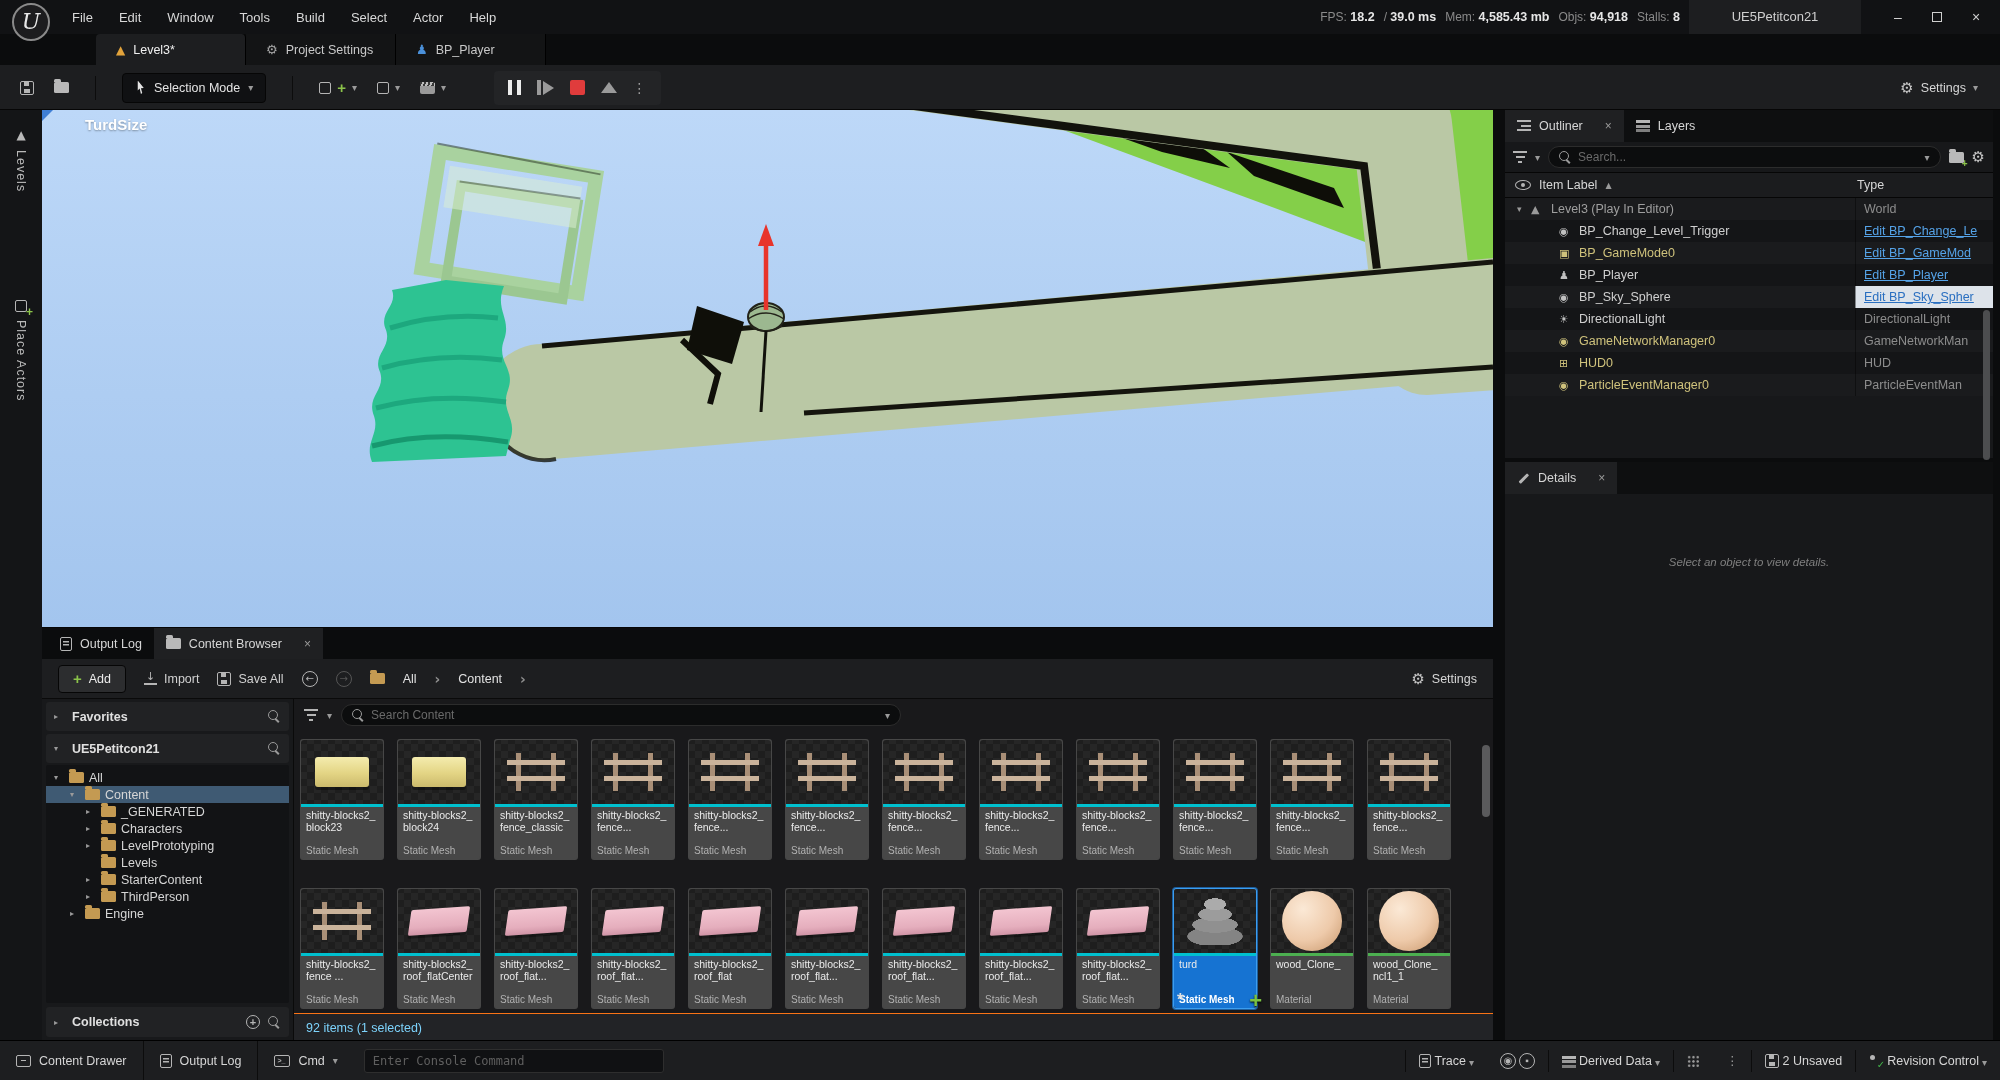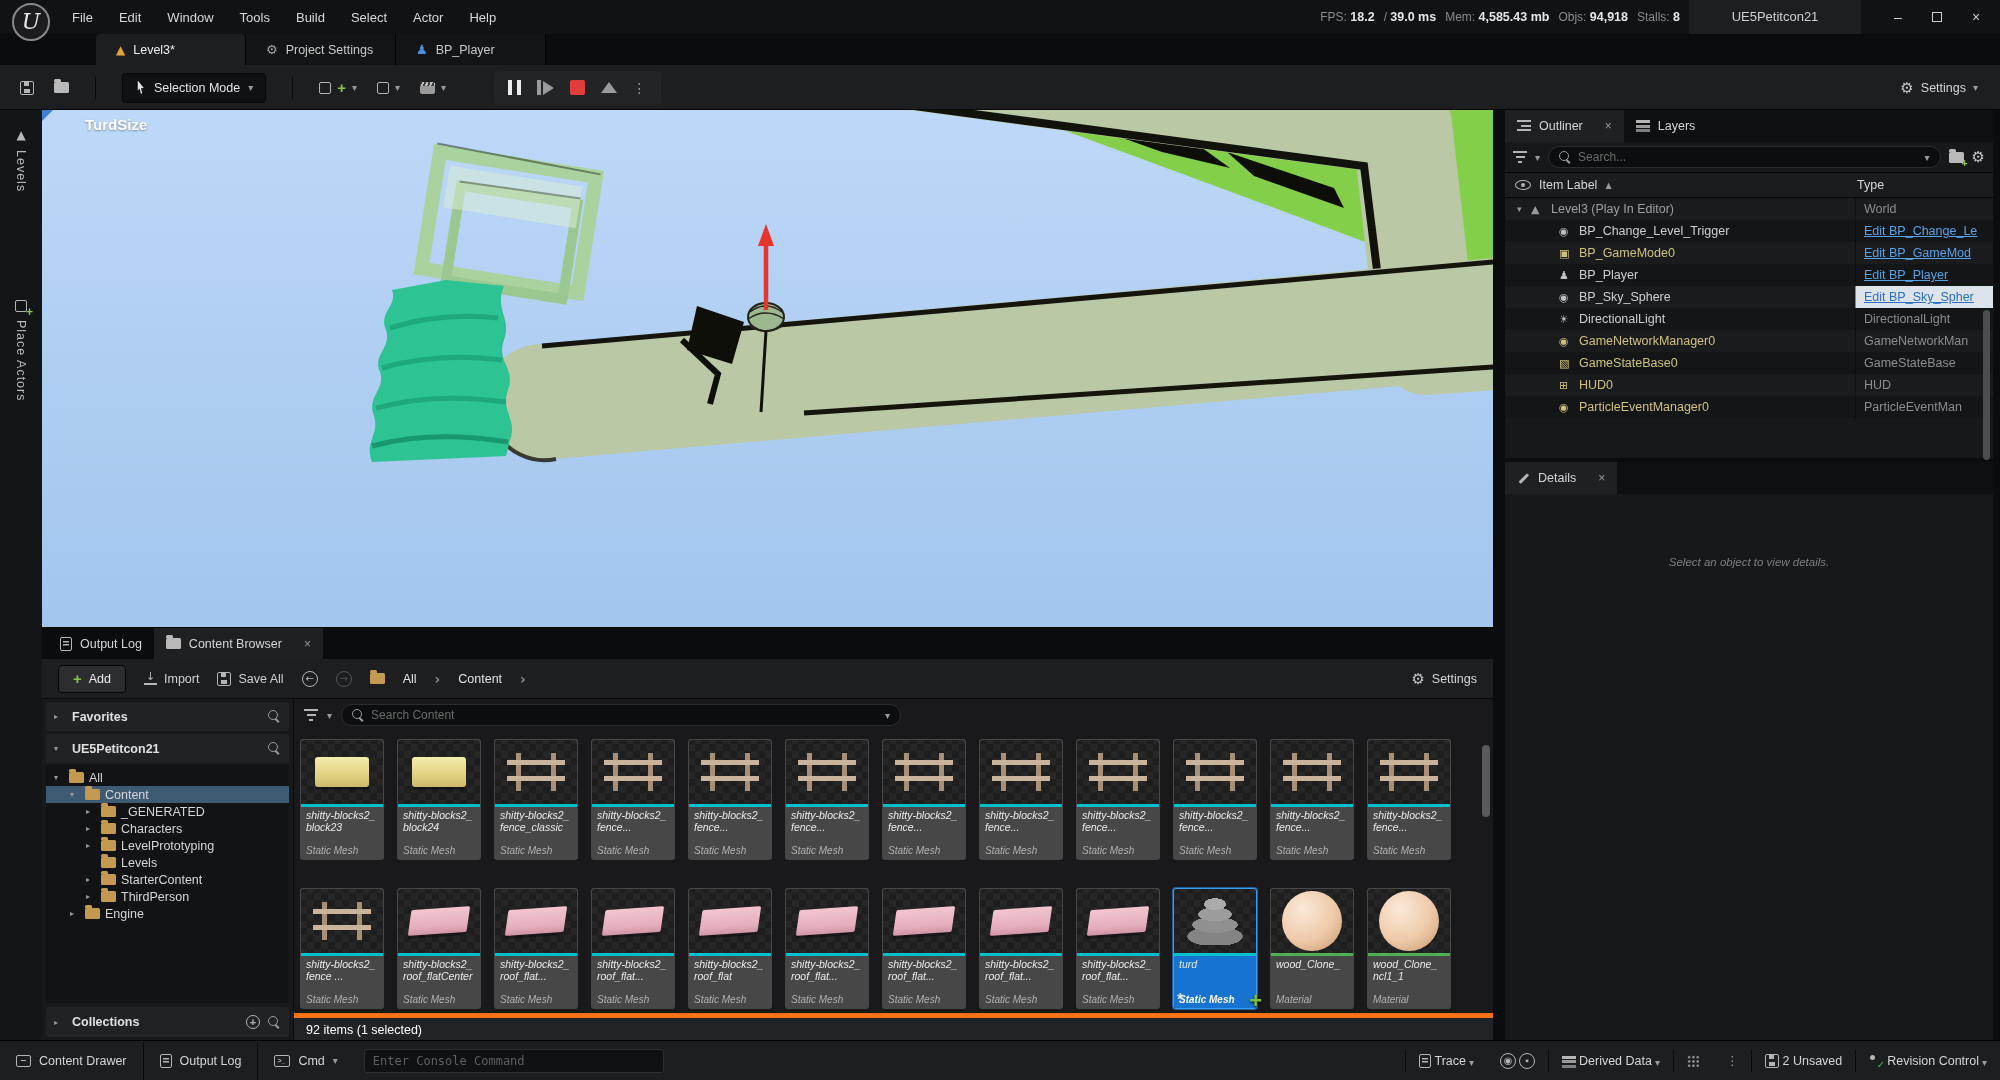--- a/index.html
+++ b/index.html
@@ -207,21 +207,21 @@
   #asset-grid { flex:1; padding:8px 0 0 6px; display:flex; flex-direction:column; gap:14px; overflow:hidden; }
   .tile-row { display:flex; gap:13px; }
   .tile { width:84px; height:121px; border-radius:3px; overflow:visible; position:relative;
     background:#474747; border:1px solid transparent; }
   .thumb { height:64px; border-radius:3px 3px 0 0; position:relative;
     background:repeating-conic-gradient(#1e1e1e 0% 25%, #262626 0% 50%) 50%/14px 14px; overflow:hidden;
     display:flex; align-items:center; justify-content:center; }
   .accent { height:3px; background:var(--mesh-accent); }
   .tile[data-variant~="mat"] .accent { background:var(--mat-accent); }
   .tlabel { height:52px; padding:3px 5px 3px 5px; display:flex; flex-direction:column; background:#474747;
-    border-radius:0 0 3px 3px;font-style:italic; }
+    border-radius:0 0 3px 3px; }
   .tname { font-size:10.5px; color:#eaeaea; line-height:11.5px; white-space:nowrap; overflow:hidden; }
   .ttype { font-size:10px; color:#b2b2b2; margin-top:auto; }
   .tile[data-variant~="sel"] { border:1px solid #3b9df0; box-shadow:0 0 0 1px #1e5f9e; }
   .tile[data-variant~="sel"] .tlabel { background:var(--sel-blue); }
   .tile[data-variant~="sel"] .ttype { color:#fff; font-weight:bold; }
   .tile-star { display:none; position:absolute; left:3px; bottom:-2px; color:#e0e0e0; font-size:17px; font-weight:bold; }
   .tile[data-variant~="sel"] .tile-star { display:block; }
   .tile-plus { display:none; position:absolute; right:-6px; bottom:-6px; color:#7ac143; font-size:22px;
     font-weight:bold; text-shadow:0 1px 2px #000; }
   .tile[data-variant~="sel"] .tile-plus { display:block; }
@@ -236,22 +236,22 @@
   .art[data-art="roof"] { width:58px; height:26px; background:linear-gradient(#f3c5d1,#e5aebd 70%,#d094a6);
     transform:skewX(-12deg) rotate(-4deg); border-radius:2px; box-shadow:0 3px 0 rgba(0,0,0,.3); }
   .art[data-art="turd"] { width:58px; height:48px;
     background-image: radial-gradient(ellipse 11px 6px at 50% 15%, #ababab 98%, transparent),
       radial-gradient(ellipse 17px 7px at 50% 36%, #9c9c9c 98%, transparent),
       radial-gradient(ellipse 23px 8px at 50% 58%, #909090 98%, transparent),
       radial-gradient(ellipse 28px 10px at 50% 82%, #848484 98%, transparent); }
   .art[data-art="sphere"] { width:60px; height:60px; border-radius:50%;
     background:radial-gradient(circle at 35% 30%, #fbe9d6, #eecaaa 55%, #d4a77f 85%, #bb9068); }
   #asset-scroll { position:absolute; right:3px; top:46px; width:8px; height:72px; background:#5a5a5c; border-radius:4px; }
-  #asset-footer { height:28px; background:#222326; border-top:5px solid #f97316; display:flex; align-items:center;
-    padding-left:12px; color:#ffffff; font-size:12.5px; }
+  #asset-footer { height:28px; background:#222326; border-top:1px solid #f97316; display:flex; align-items:center;
+    padding-left:12px; color:#7dd3fc; font-size:12.5px; }
 
   
   #statusbar { left:0; top:1040px; width:2000px; height:40px; background:#1d1e20; border-top:1px solid #000;
     display:flex; align-items:center; }
   .sb-btn { display:flex; align-items:center; gap:8px; padding:0 16px; height:40px; color:#d6d6d6;
     font-size:12.5px; border-right:1px solid #0c0c0c; }
   #console-input { width:300px; height:24px; background:#101113; border:1px solid #2e2e2e; border-radius:3px;
     margin-left:10px; color:#cfcfcf; padding:0 8px;
     font-family:"DejaVu Sans Mono","Liberation Mono",monospace; font-size:12px; outline:none; }
   #console-input::placeholder { color:#5f5f5f; }
@@ -500,26 +500,20 @@
         </div>
 
         <div class="o-row" data-variant="yellow">
           <span class="o-arrow"></span>
           <span class="o-icon" data-glyph="sphere"></span>
           <span class="o-label">GameNetworkManager0</span>
           <span class="o-type" data-variant="dim">GameNetworkMan</span>
         </div>
 
 
-        <div class="o-row" data-variant="yellow">
-          <span class="o-arrow"></span>
-          <span class="o-icon" data-glyph="chart"></span>
-          <span class="o-label">GameStateBase0</span>
-          <span class="o-type" data-variant="dim">GameStateBase</span>
-        </div>
 
         <div class="o-row" data-variant="yellow">
           <span class="o-arrow"></span>
           <span class="o-icon" data-glyph="hud"></span>
           <span class="o-label">HUD0</span>
           <span class="o-type" data-variant="dim">HUD</span>
         </div>
 
         <div class="o-row" data-variant="yellow">
           <span class="o-arrow"></span>

